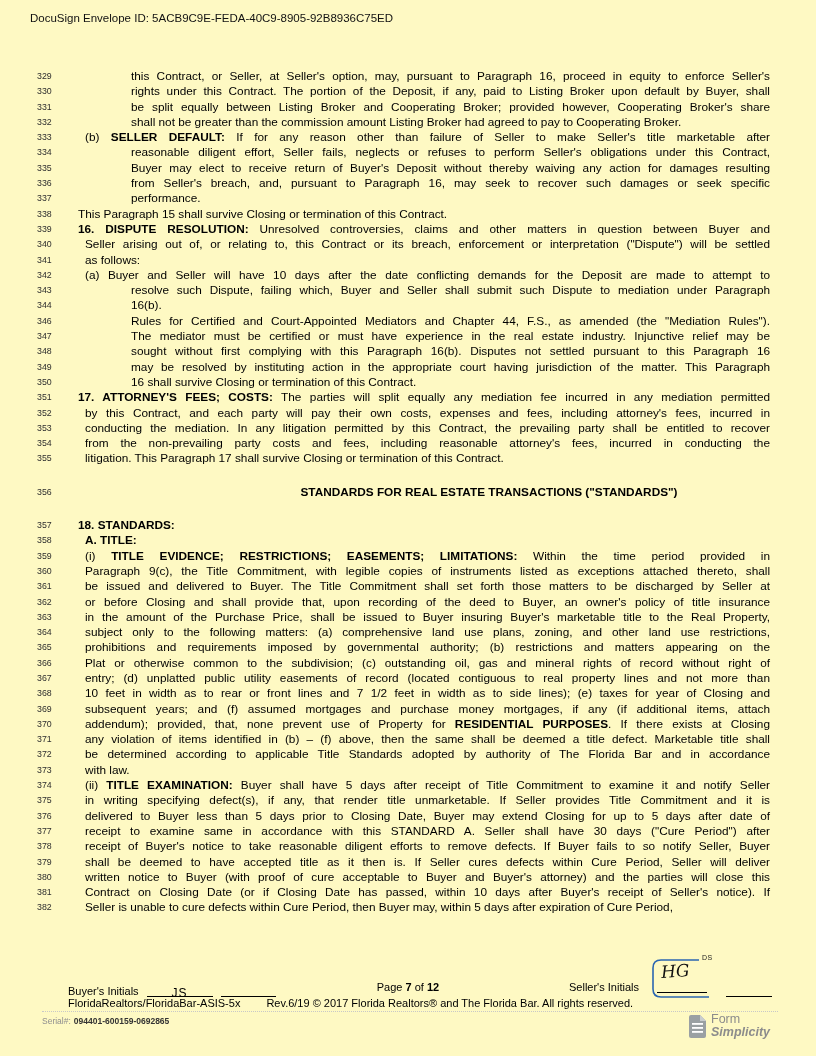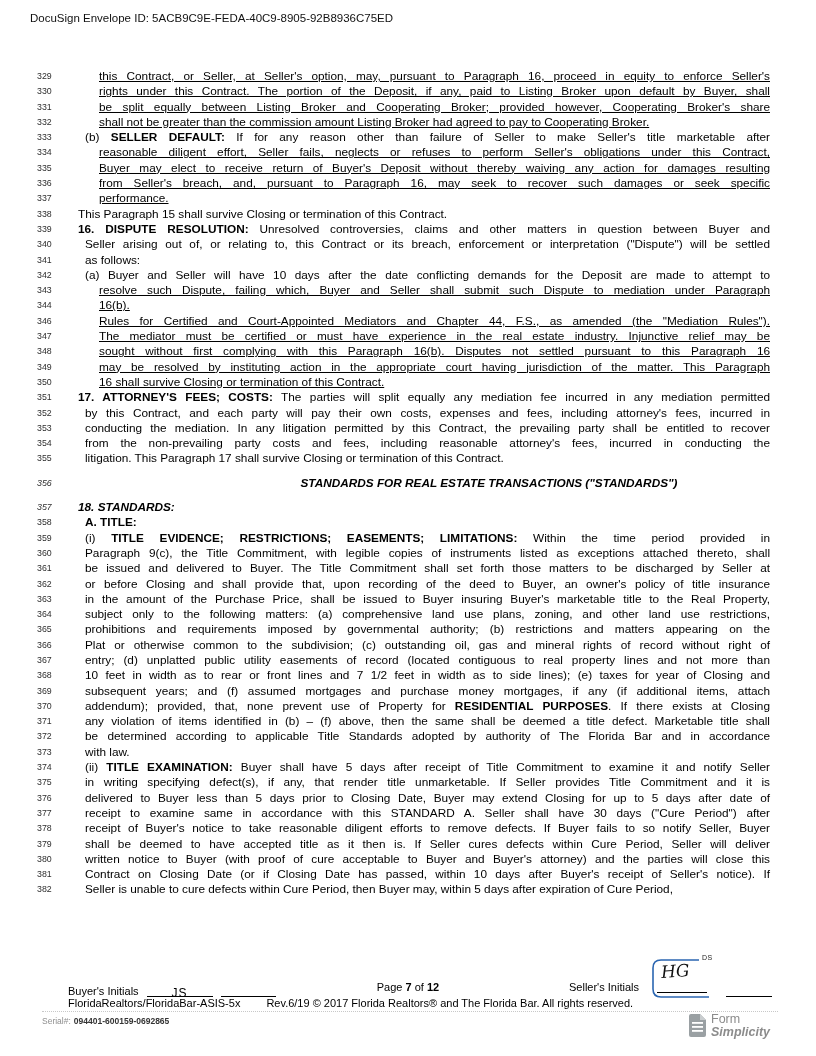--- a/index.html
+++ b/index.html
@@ -1,27 +1,27 @@
 <!DOCTYPE html>
 <html><head>
 <meta charset="utf-8">
 <title>Contract Page</title>
 <style>
   html,body{margin:0;padding:0;background:#e8e8e8;}
-  .page{position:relative;width:816px;height:1056px;background:#ffffff;margin:0 auto;
+  .page{position:relative;width:816px;height:1056px;background:#fef9c3;margin:0 auto;
         font-family:"Liberation Sans",sans-serif;color:#000;overflow:hidden;}
   .envelope{position:absolute;top:12px;left:30px;font-size:11.5px;color:#111;}
   .docbody{position:absolute;top:69px;left:35px;width:735px;}
   .ln{position:relative;height:15.3px;line-height:15.3px;font-size:11.8px;}
-  .ln.gap{margin-top:9px;font-style:italic;}
+  .ln.gap{margin-top:18px;}
   .num{position:absolute;left:2px;top:3px;font-size:8.8px;line-height:1;color:#2e2e2e;}
   .txt{display:block;}
   .ind0{margin-left:43px;}
   .ind1{margin-left:50px;}
-  .ind2{margin-left:64px;text-decoration:underline;}
+  .ind2{margin-left:96px;}
   .jf{text-align:justify;text-align-last:justify;}
   .center{text-align:center;padding-left:130px;}
   .b{font-weight:bold;}
   
   .footer{position:absolute;left:0;top:970px;width:816px;height:86px;font-size:11px;}
   .f-buyers{position:absolute;left:68px;top:11px;white-space:nowrap;}
   .sigline{display:inline-block;border-bottom:1.3px solid #000;height:15px;margin-left:8px;
            text-align:center;vertical-align:bottom;}
   .w66{width:66px;}
   .w55{width:55px;}
@@ -36,21 +36,21 @@
       font-size:17px;transform:rotate(-4deg);color:#101010;}
   .hg-line{position:absolute;left:12px;top:39px;width:50px;border-top:1.4px solid #000;}
   .f-seller-line2{position:absolute;left:726px;top:11px;width:46px;height:15px;
                   border-bottom:1.3px solid #000;}
   .f-formline{position:absolute;left:68px;top:27px;font-size:11px;white-space:nowrap;}
   .f-formline .part1{margin-right:26px;}
   .f-sep{position:absolute;left:42px;right:38px;top:41px;border-top:1px dotted #c8c8c8;}
   .f-serial{position:absolute;left:42px;top:46px;font-size:8.5px;}
   .f-serial .lbl{color:#8f8f8f;}
   .f-serial .val{font-weight:bold;color:#333;margin-left:3px;margin-top:45px;}
-  .f-logo{position:absolute;left:688px;top:43px;display:flex;align-items:flex-start;gap:4px;
+  .f-logo{position:absolute;left:688px;top:43px;display:flex;align-items:flex-end;gap:4px;
           color:#8c8c8c;}
   .f-logo .ltxt{line-height:13px;font-size:12.5px;}
   .f-logo .l2{font-weight:bold;font-style:italic;}
 </style>
 </head>
 <body>
 
 <div class="page">
 
   <div class="envelope">DocuSign Envelope ID: 5ACB9C9E-FEDA-40C9-8905-92B8936C75ED</div>

